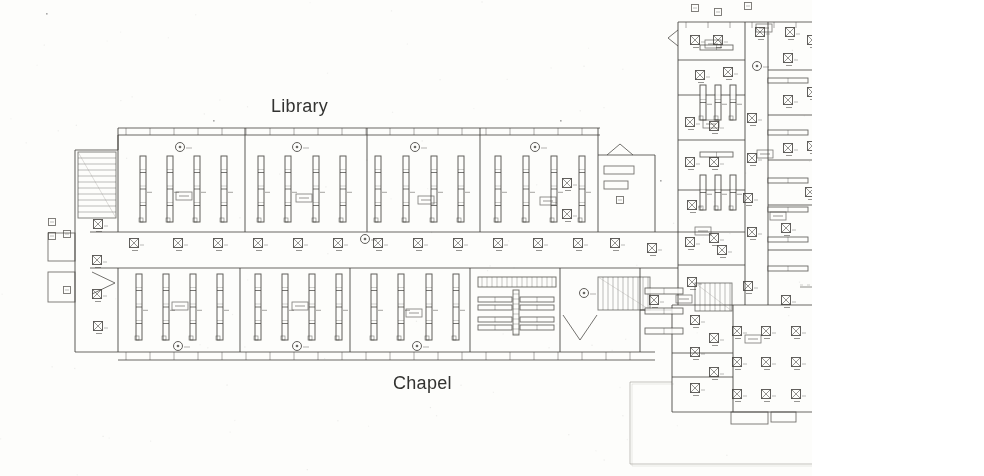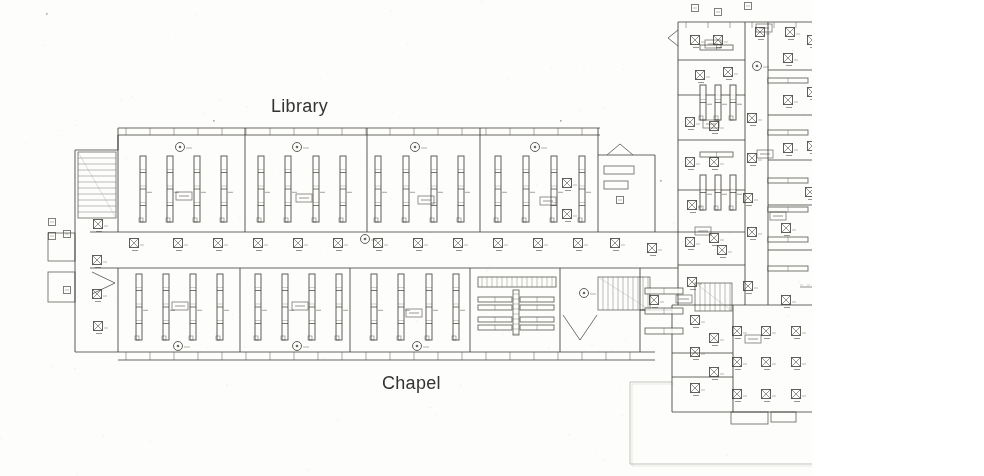--- a/index.html
+++ b/index.html
@@ -7,21 +7,21 @@
     position:relative;width:812px;height:476px;
     background:#fdfdfb;overflow:hidden;
     font-family:"Liberation Sans",sans-serif;
   }
   .page svg{position:absolute;left:0;top:0;}
   .lbl{
     position:absolute;color:#333331;font-size:18px;letter-spacing:.3px;
     font-family:"Liberation Sans",sans-serif;user-select:none;white-space:nowrap;
   }
   .lbl.lib{left:271px;top:96px;}
-  .lbl.chap{left:382px;top:373px;}
+  .lbl.chap{left:393px;top:373px;}
 </style>
 </head>
 <body>
 
 <div class="page">
   <svg id="plan" width="984" height="476" viewBox="0 0 984 476">
       <rect x="0.05390803145892361" y="438.28391009302993" width="1.2" height="1.2" fill="#777" opacity="0.0831389804292186"></rect>
       <rect x="207.18210868871867" y="347.18043505734784" width="1.2" height="1.2" fill="#777" opacity="0.10261714434373059"></rect>
       <rect x="324.04331648538044" y="357.9772366052388" width="1.2" height="1.2" fill="#777" opacity="0.12040598726850282"></rect>
       <rect x="534.1646672404206" y="325.8289221962117" width="1.2" height="1.2" fill="#777" opacity="0.11087316835805455"></rect>

